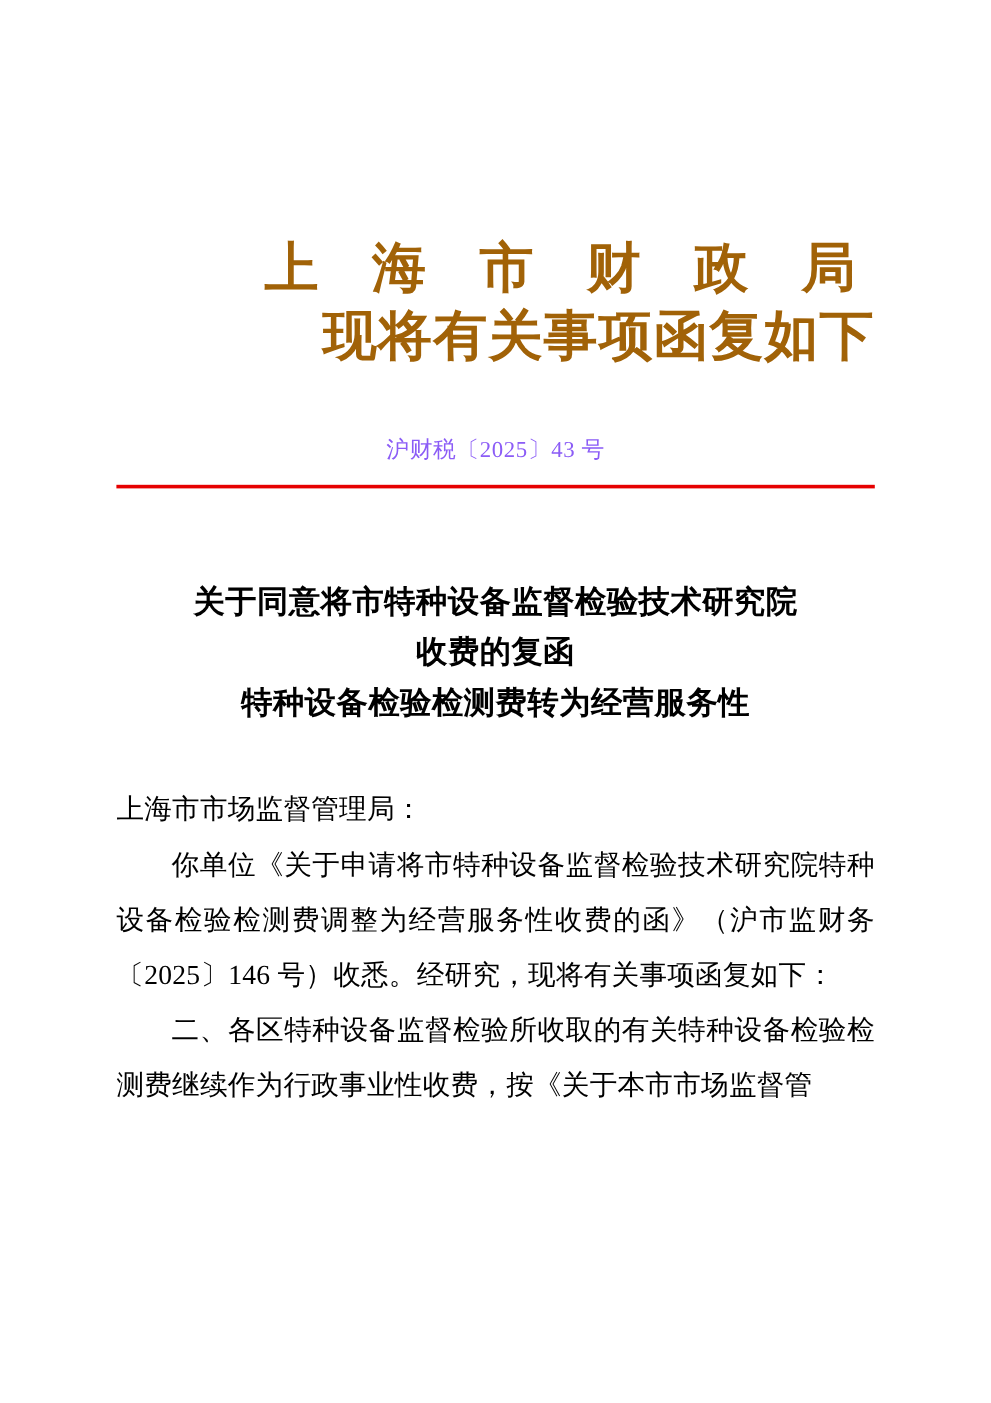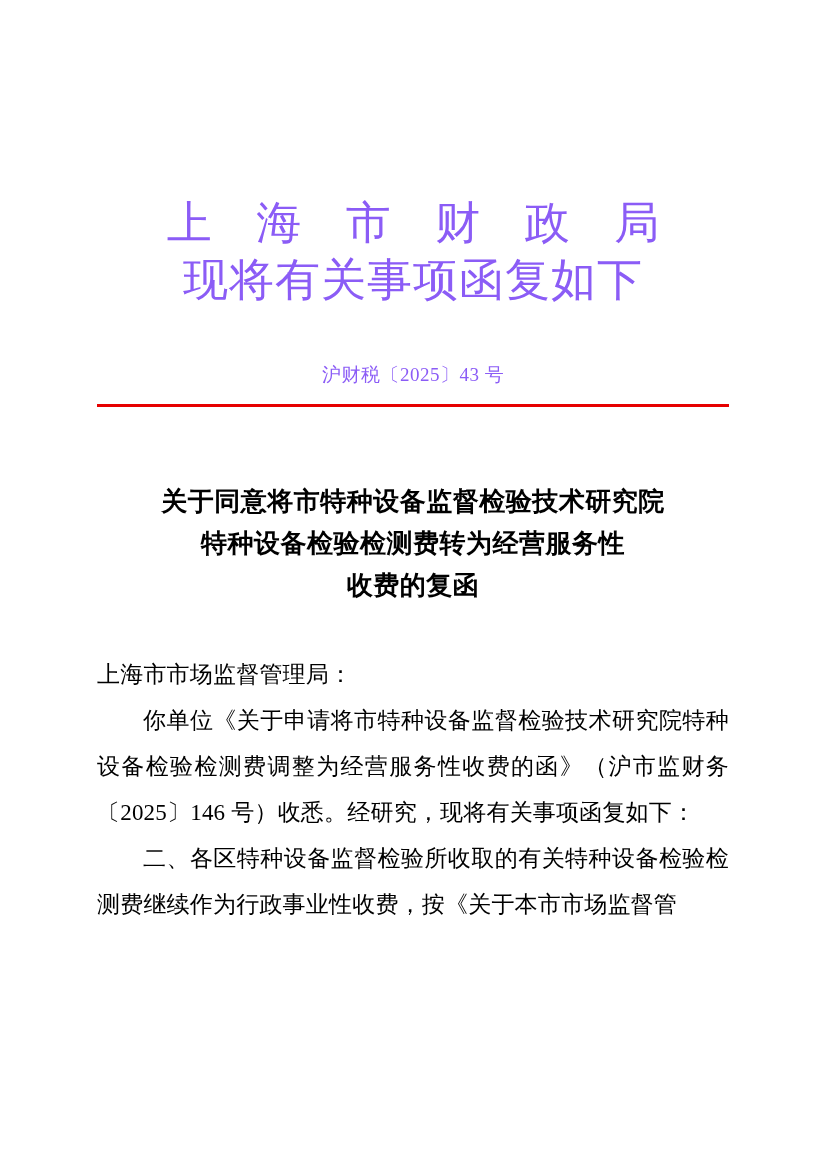--- a/index.html
+++ b/index.html
@@ -22,25 +22,26 @@
     box-sizing: border-box;
     padding: 0 97px;
   }
 
   
   .masthead {
     margin-top: 196px;
     text-align: center;
   }
   .org-line {
-    color: #8b5cf6;
-    font-weight: normal;
+    color: #a16207;
+    font-weight: bold;
     font-family: "Liberation Sans", "DejaVu Sans", sans-serif;
     line-height: 1.18;
     white-space: nowrap;
+    text-align: right;
   }
   .org-line-1 {
     font-size: 45px;
     letter-spacing: 16px;
     text-indent: 16px;
   }
   .org-line-2 {
     font-size: 45px;
     letter-spacing: 1px;
     margin-top: 4px;
@@ -101,22 +102,22 @@
     <div class="org-line org-line-1">上 海 市 财 政 局</div>
     <div class="org-line org-line-2">现将有关事项函复如下</div>
   </div>
 
   <div class="doc-number">沪财税〔2025〕43 号</div>
 
   <div class="red-rule"></div>
 
   <div class="doc-title">
     <span class="t-line">关于同意将市特种设备监督检验技术研究院</span>
+    <span class="t-line">收费的复函</span>
     <span class="t-line">特种设备检验检测费转为经营服务性</span>
-    <span class="t-line">收费的复函</span>
   </div>
 
   <div class="body-text">
     <p>上海市市场监督管理局：</p>
     <p class="indent">你单位《关于申请将市特种设备监督检验技术研究院特种设备检验检测费调整为经营服务性收费的函》（沪市监财务〔2025〕146 号）收悉。经研究，现将有关事项函复如下：</p>
     <p class="indent">二、各区特种设备监督检验所收取的有关特种设备检验检测费继续作为行政事业性收费，按《关于本市市场监督管</p>
   </div>
 
 </div>
 

